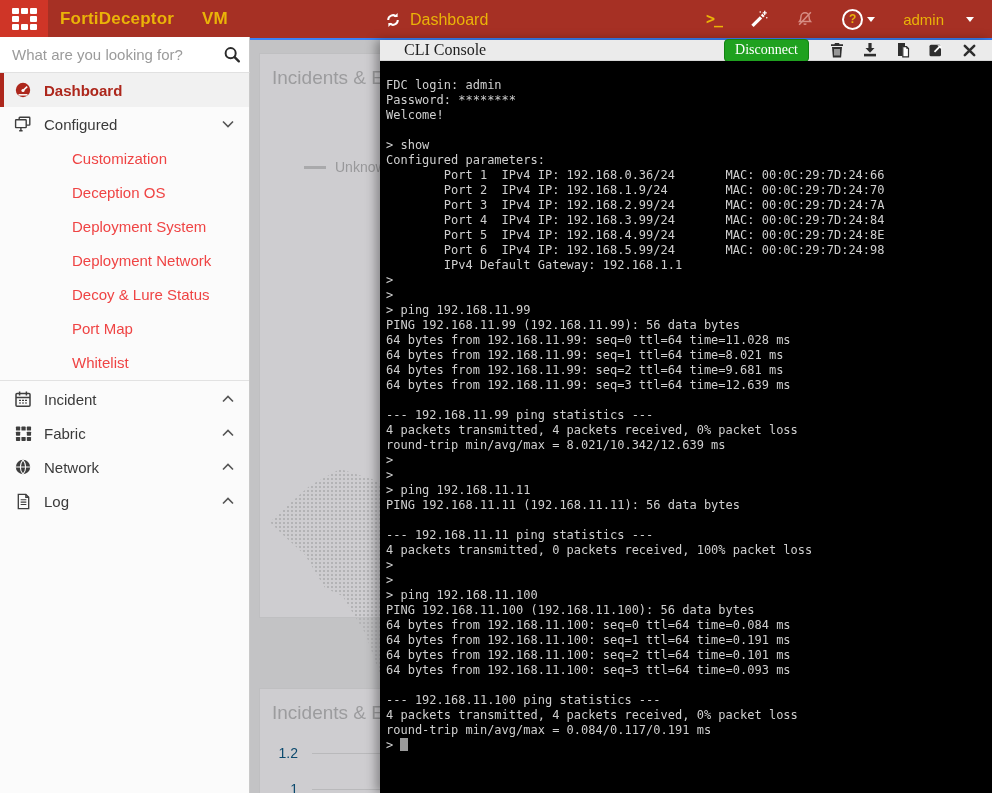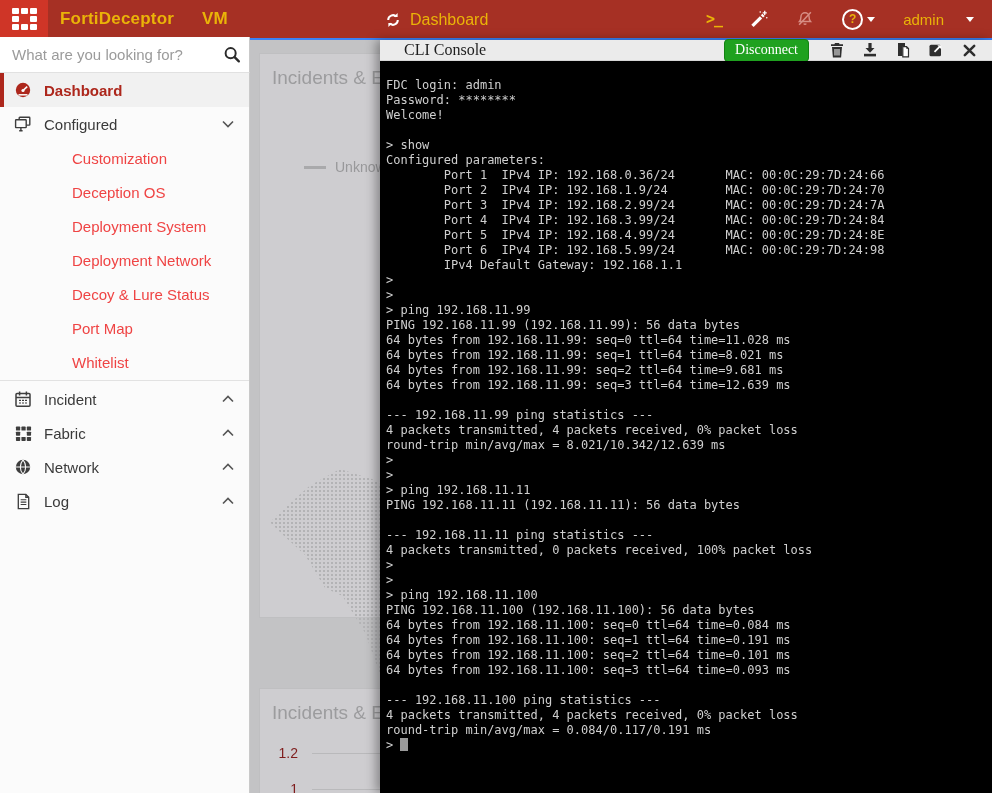--- a/index.html
+++ b/index.html
@@ -45,21 +45,21 @@
   .gcard{position:absolute;left:9px;width:700px;background:#cecdd0;border:1px solid #bfbfc1;box-sizing:border-box;}
   .gcard-title{padding:13px 0 0 12px;font-size:19px;color:#9c9c9e;}
   #widget-map{top:13px;height:565px;}
   #widget-chart{top:648px;height:160px;}
   .map-legend{position:absolute;left:44px;top:105px;display:flex;align-items:center;gap:9px;}
   .legend-dash{width:22px;height:3px;background:#a9a9ab;}
   .legend-text{font-size:14px;color:#98989a;}
   .map-dots{position:absolute;left:10px;top:415px;width:125px;height:205px;background-image:radial-gradient(circle,#b3b3b5 1px,transparent 1.3px);background-size:4px 4px;clip-path:polygon(10% 20%,32% 8%,56% 0%,82% 5%,100% 12%,100% 58%,92% 72%,100% 88%,88% 100%,76% 80%,58% 62%,44% 58%,28% 42%,10% 32%,0% 26%);}
   .ytick-row{position:absolute;left:0;right:0;height:16px;display:flex;align-items:center;}
   .ytick-row.r0{top:56px;} .ytick-row.r1{top:92px;}
-  .ytick-label{width:38px;text-align:right;font-size:14px;color:#7f1d1d;padding-right:14px;}
+  .ytick-label{width:38px;text-align:right;font-size:14px;color:#0c4a6e;padding-right:14px;}
   .ytick-line{flex:1;border-top:1px solid #b9b9bb;}
 
   
   .console{position:absolute;left:380px;top:40px;right:0;bottom:0;z-index:10;display:flex;flex-direction:column;box-shadow:-4px 0 10px rgba(0,0,0,.35);}
   .console-header{height:21px;background:#ebebeb;border-bottom:1px solid #d6d6d6;display:flex;align-items:center;padding:0 14px 0 24px;box-sizing:border-box;}
   .console-title{font-family:"Liberation Serif",serif;font-size:16px;color:#1e1e1e;}
   .console-actions{margin-left:auto;display:flex;align-items:center;gap:15px;}
   .btn-disconnect{font-family:"Liberation Serif",serif;font-size:14px;color:#fff;background:#1fa11f;border:1px solid #128212;border-radius:4px;padding:2px 10px 3px;cursor:pointer;margin-right:4px;}
   .icon-btn{display:flex;align-items:center;justify-content:center;width:18px;height:18px;cursor:pointer;}
   .terminal{flex:1;background:#000;margin:0;padding:17px 4px 12px 6px;font-family:"DejaVu Sans Mono",monospace;font-size:12px;line-height:15px;color:#cfcfcf;white-space:pre;overflow:hidden;}

